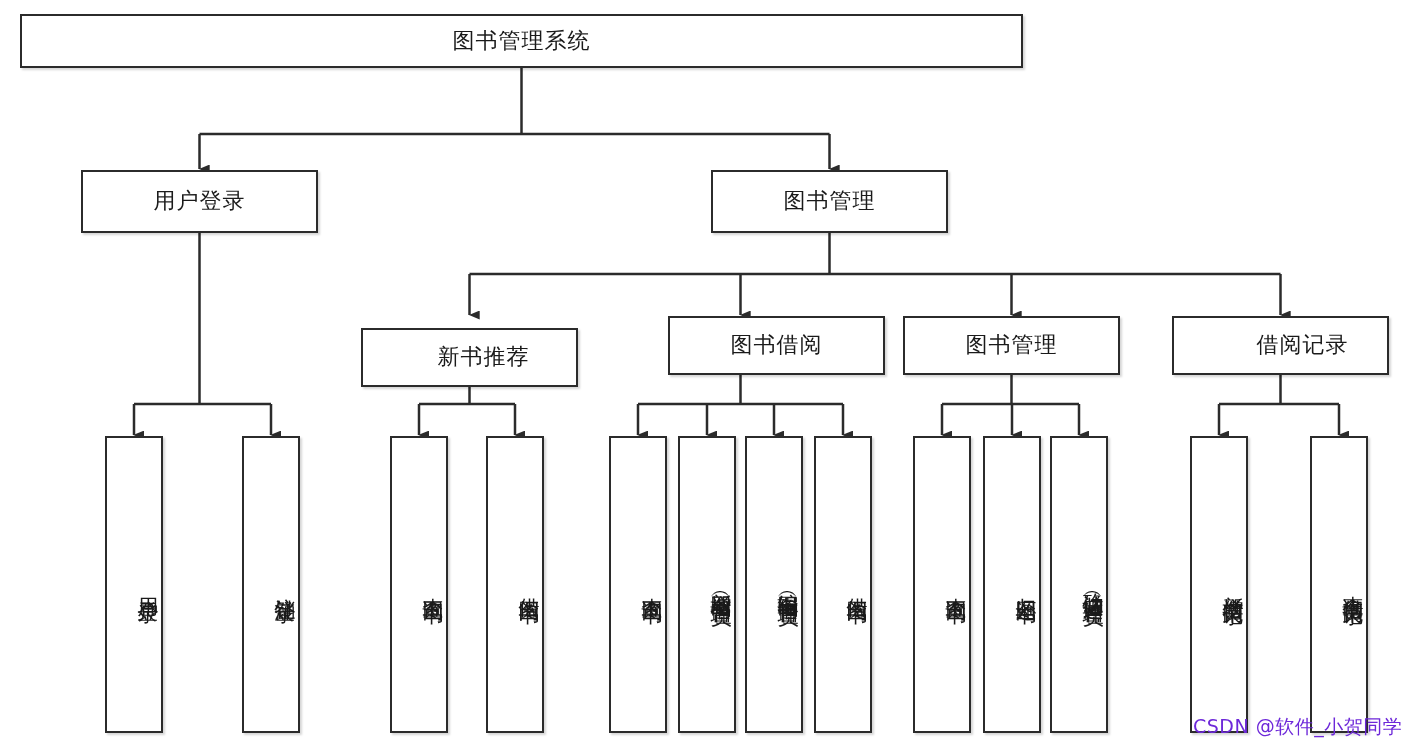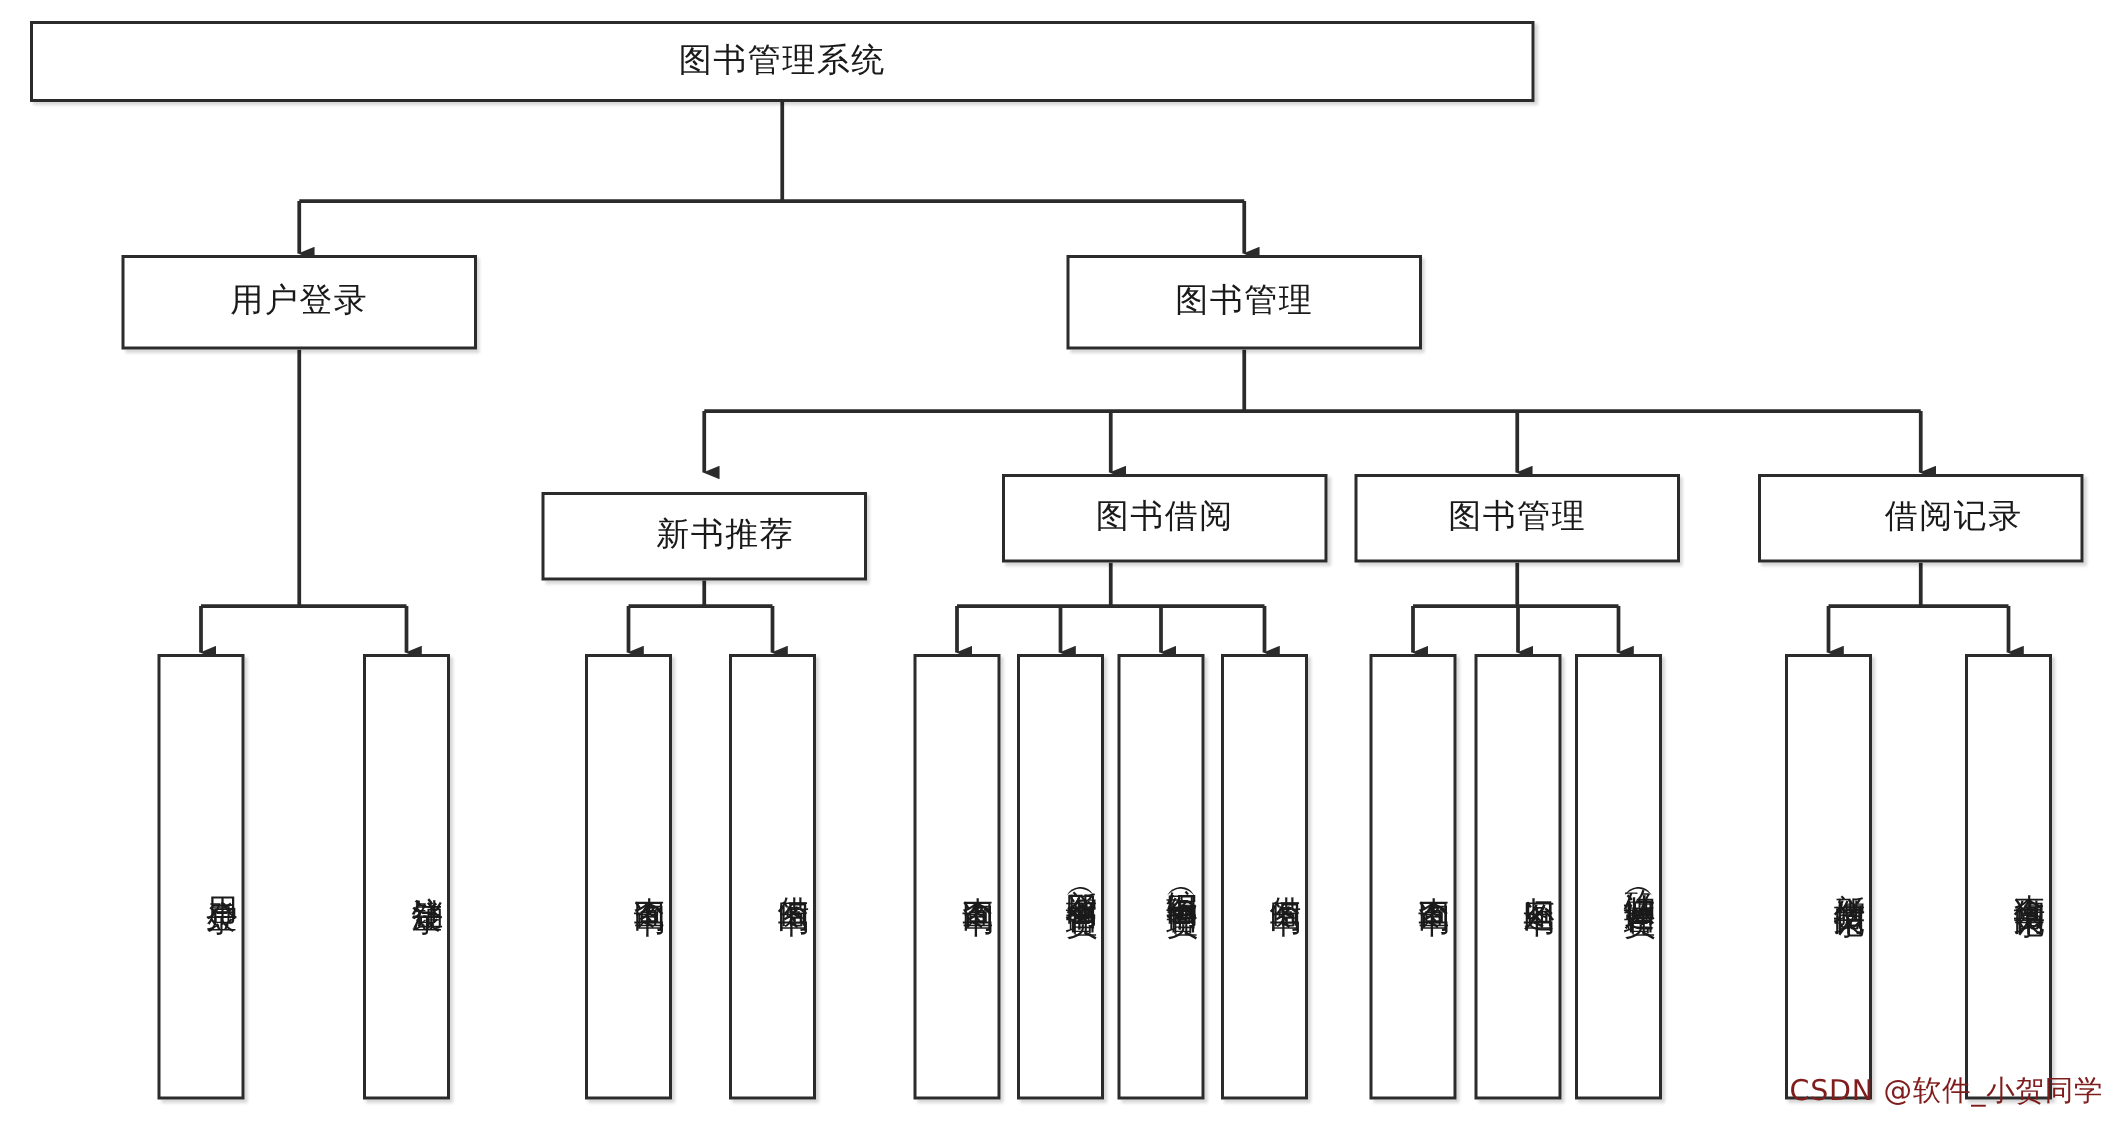--- a/index.html
+++ b/index.html
@@ -53,21 +53,21 @@
   }
   .node .label {
     display: block;
     text-align: center;
   }
   .node.vertical .label {
     white-space: normal;
   }
   #watermark {
     position: absolute;
-    color: #7f1d1d;
+    color: #6d28d9;
     font-size: 19px;
     letter-spacing: 0.5px;
     white-space: nowrap;
     pointer-events: none;
   }
 </style>
 </head>
 <body>
 
 <div id="diagram-root">

